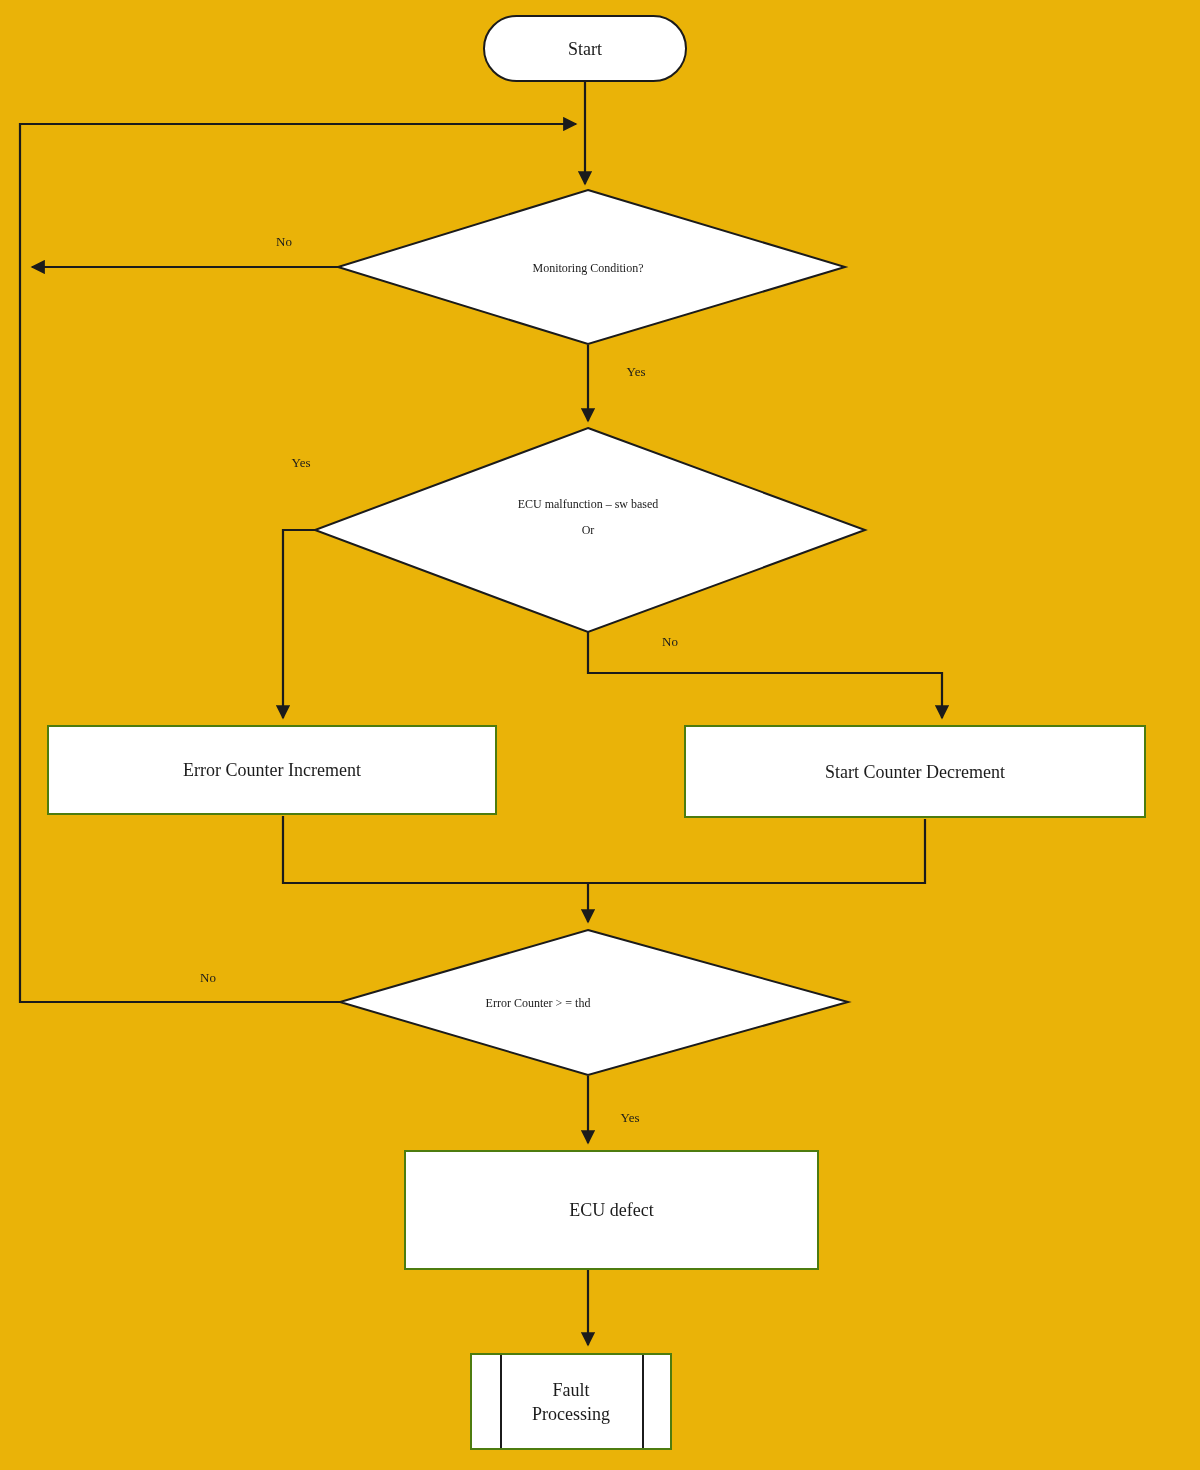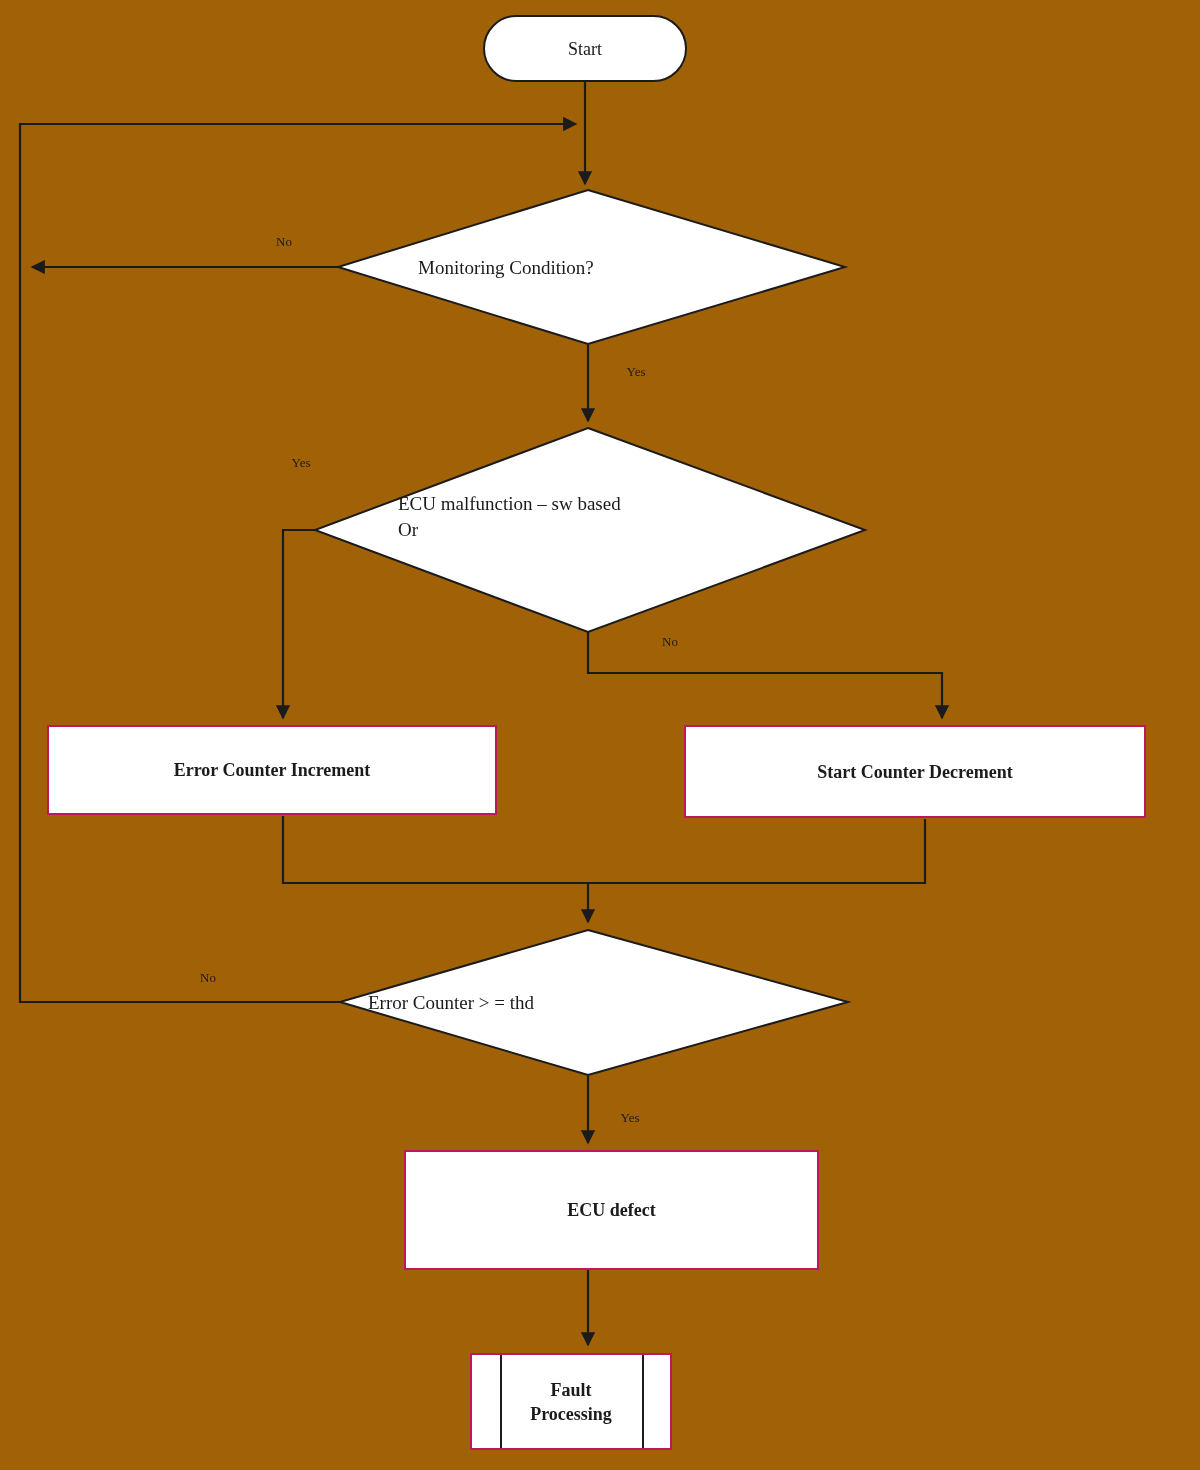--- a/index.html
+++ b/index.html
@@ -5,21 +5,21 @@
   html, body {
     margin: 0;
     padding: 0;
     background: #ffffff;
     font-family: "Liberation Serif", serif;
   }
   .canvas {
     position: relative;
     width: 1200px;
     height: 1470px;
-    background: #a16207;
+    background: #eab308;
     color: #1b1b1b;
     overflow: hidden;
   }
   svg.layer {
     position: absolute;
     left: 0;
     top: 0;
   }
   svg.layer polyline, svg.layer line {
     fill: none;
@@ -36,33 +36,33 @@
     box-sizing: border-box;
     display: flex;
     align-items: center;
     justify-content: center;
     text-align: center;
     font-size: 18px;
     line-height: 24px;
     color: #1b1b1b;
   }
   .rect {
-    border: 2px solid #be185d;
+    border: 2px solid #4d7c0f;
     background: #ffffff;
-    font-weight: bold;
   }
   .stadium {
     border: 2px solid #1b1b1b;
     border-radius: 34px;
     background: #ffffff;
   }
   .diamond-label {
     position: absolute;
     box-sizing: border-box;
-    font-size: 19px;
+    text-align: center;
+    font-size: 12px;
     line-height: 26px;
     color: #1b1b1b;
   }
   .edge-label {
     position: absolute;
     transform: translate(-50%, -50%);
     font-size: 13px;
     color: #1b1b1b;
     white-space: nowrap;
     background: transparent;

